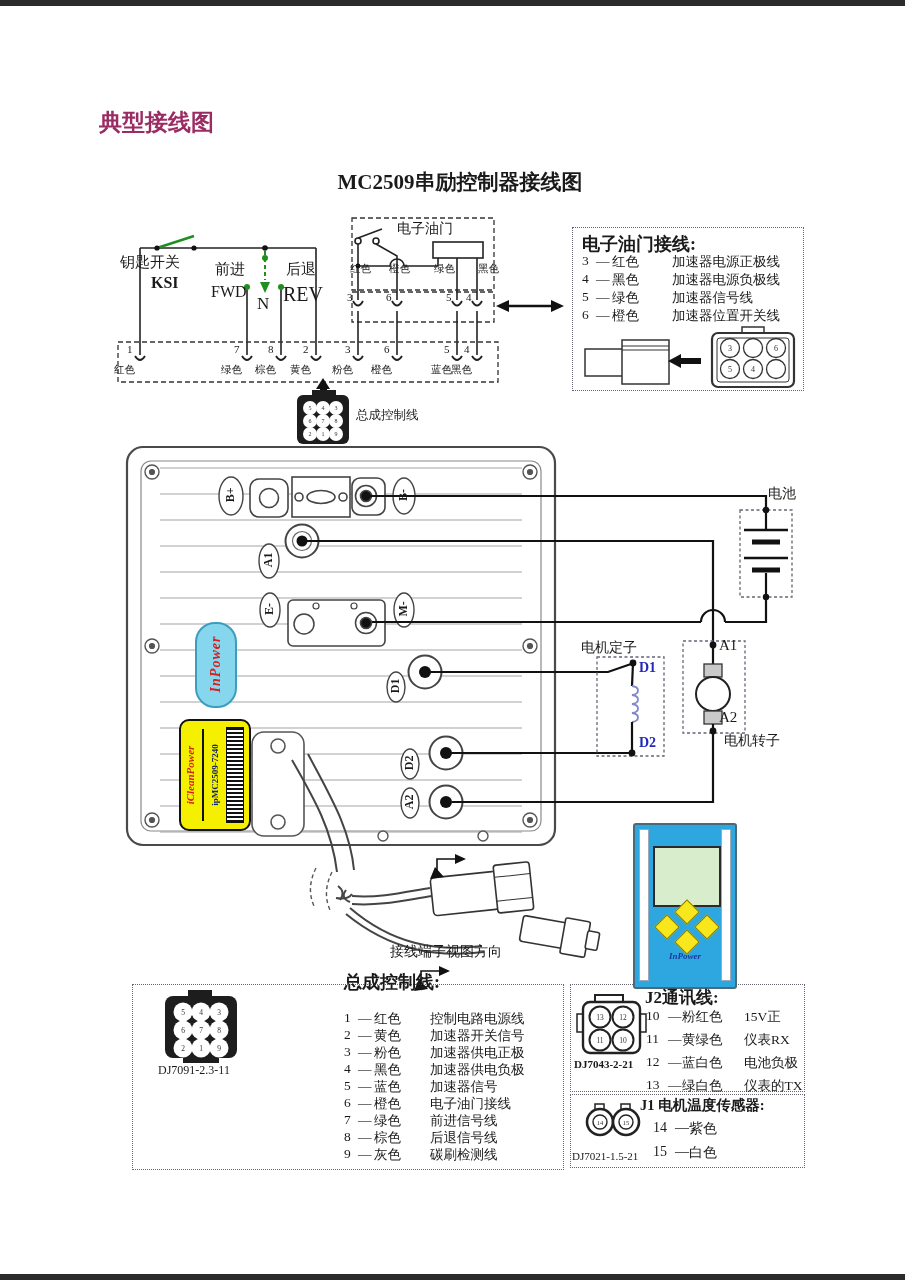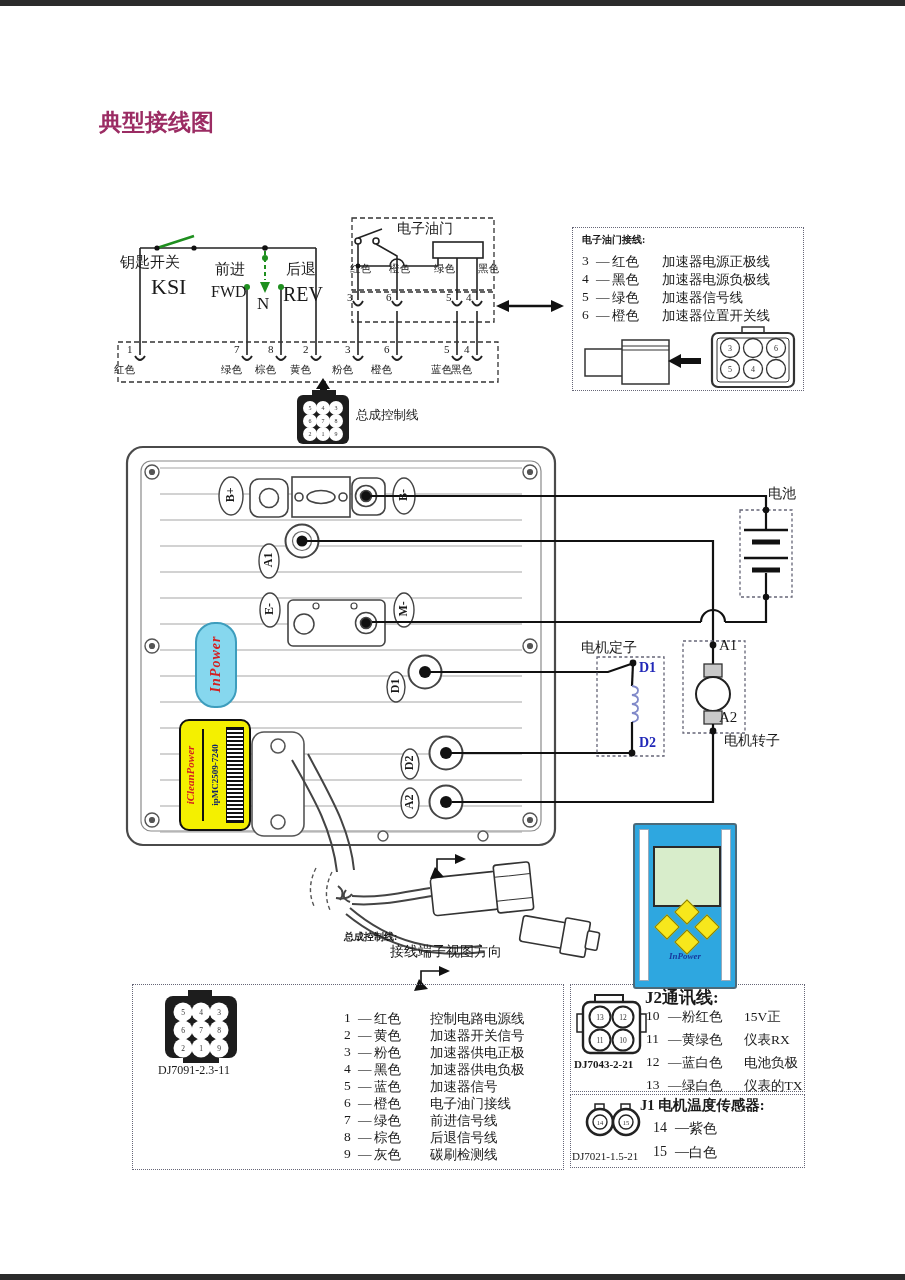--- a/index.html
+++ b/index.html
@@ -5,21 +5,21 @@
   html,body{margin:0;padding:0;background:#e8e8e8;}
   .page{position:relative;width:905px;height:1280px;background:#fff;overflow:hidden;
         font-family:"Liberation Serif", serif;}
   .art{position:absolute;left:0;top:0;}
   .t{position:absolute;white-space:nowrap;color:#1a1a1a;line-height:1.15;}
   .b{font-weight:bold;}
   .rot{transform:rotate(-90deg);text-align:center;}
   .dot-box{position:absolute;border:1.5px dotted #667;background:transparent;}
   .row{position:absolute;display:flex;white-space:nowrap;color:#1a1a1a;}
   .row span{display:block;}
-  .tr-row .pin{width:14px;} .tr-row .dash{width:16px;} .tr-row .color{width:44px;} .tr-row .desc{margin-left:6px;text-align:center;}
+  .tr-row .pin{width:14px;} .tr-row .dash{width:16px;} .tr-row .color{width:44px;} .tr-row .desc{margin-left:16px;text-align:center;}
   .bl-row .pin{width:14px;} .bl-row .dash{width:16px;} .bl-row .color{width:46px;} .bl-row .desc{margin-left:10px;}
   .j2-row .pin{width:22px;} .j2-row .dash{width:14px;} .j2-row .color{width:58px;} .j2-row .desc{margin-left:4px;}
   .j1-row .pin{width:22px;} .j1-row .dash{width:14px;}
   .pill{position:absolute;left:195px;top:622px;width:38px;height:82px;background:#86d7ee;
         border:2px solid #3d9dbd;border-radius:20px;}
   .pill span{position:absolute;left:50%;top:50%;width:72px;margin-left:-36px;margin-top:-9px;
         transform:rotate(-90deg);text-align:center;color:#d42020;font-weight:bold;font-style:italic;
         font-size:14px;letter-spacing:1px;}
   .sticker{position:absolute;left:179px;top:719px;width:68px;height:108px;background:#f4f000;
         border:2px solid #111;border-radius:10px;}
@@ -403,23 +403,24 @@
   <div class="rail" style="right:4px;"></div>
   <div class="screen"></div>
   <div class="dbtn" style="left:43px;top:78px;"></div>
   <div class="dbtn" style="left:23px;top:93px;"></div>
   <div class="dbtn" style="left:63px;top:93px;"></div>
   <div class="dbtn" style="left:43px;top:108px;"></div>
   <div class="brand">InPower</div>
 </div>
 
 <div class="t b" style="left:99px;top:110px;font-size:23px;color:#9b2c63;">典型接线图</div>
+<div class="t b" style="left:295px;top:170px;width:330px;text-align:center;font-size:21px;">MC2509串励控制器接线图</div>
 
 <div class="t" style="left:120px;top:254px;font-size:15px;">钥匙开关</div>
-<div class="t" style="left:151px;top:274px;font-size:22px;">KSI</div>
+<div class="t" style="left:151px;top:274px;font-size:16px;font-weight:bold;">KSI</div>
 <div class="t" style="left:215px;top:261px;font-size:15px;">前进</div>
 <div class="t" style="left:211px;top:283px;font-size:16px;">FWD</div>
 <div class="t" style="left:286px;top:261px;font-size:15px;">后退</div>
 <div class="t" style="left:283px;top:283px;font-size:20px;">REV</div>
 <div class="t" style="left:257px;top:294px;font-size:17px;">N</div>
 
 <div class="t" style="left:397px;top:221px;font-size:14px;">电子油门</div>
 <div class="t" style="left:350px;top:263px;font-size:10.5px;">红色</div>
 <div class="t" style="left:389px;top:263px;font-size:10.5px;">橙色</div>
 <div class="t" style="left:434px;top:263px;font-size:10.5px;">绿色</div>
@@ -440,21 +441,21 @@
 <div class="t" style="left:114px;top:364px;font-size:10.5px;">红色</div>
 <div class="t" style="left:221px;top:364px;font-size:10.5px;">绿色</div>
 <div class="t" style="left:255px;top:364px;font-size:10.5px;">棕色</div>
 <div class="t" style="left:290px;top:364px;font-size:10.5px;">黄色</div>
 <div class="t" style="left:332px;top:364px;font-size:10.5px;">粉色</div>
 <div class="t" style="left:371px;top:364px;font-size:10.5px;">橙色</div>
 <div class="t" style="left:431px;top:364px;font-size:10.5px;">蓝色</div>
 <div class="t" style="left:451px;top:364px;font-size:10.5px;">黑色</div>
 <div class="t" style="left:356px;top:408px;font-size:12.5px;text-align:right;">总成控制线</div>
 
-<div class="t b" style="left:582px;top:234px;font-size:10px;">电子油门接线:</div>
+<div class="t b" style="left:582px;top:234px;font-size:18px;">电子油门接线:</div>
 <div class="row tr-row" style="left:582px;top:253px;font-size:13.5px;">
   <span class="pin">3</span>
       <span class="dash">—</span>
       <span class="color">红色</span>
       <span class="desc">加速器电源正极线</span>
 </div>
 <div class="row tr-row" style="left:582px;top:271px;font-size:13.5px;">
   <span class="pin">4</span>
       <span class="dash">—</span>
       <span class="color">黑色</span>
@@ -486,21 +487,21 @@
 <div class="t" style="left:581px;top:640px;font-size:14px;">电机定子</div>
 <div class="t b" style="left:639px;top:660px;font-size:14px;color:#2128b8;">D1</div>
 <div class="t b" style="left:639px;top:735px;font-size:14px;color:#2128b8;">D2</div>
 <div class="t" style="left:719px;top:637px;font-size:15px;">A1</div>
 <div class="t" style="left:719px;top:709px;font-size:15px;">A2</div>
 <div class="t" style="left:724px;top:733px;font-size:14px;">电机转子</div>
 
 <div class="t" style="left:390px;top:944px;font-size:14px;">接线端子视图方向</div>
 
 <div class="t" style="left:158px;top:1064px;font-size:12px;">DJ7091-2.3-11</div>
-<div class="t b" style="left:344px;top:931px;font-size:10px;">总成控制线:</div>
+<div class="t b" style="left:344px;top:972px;font-size:18px;">总成控制线:</div>
 <div class="row bl-row" style="left:344px;top:1010px;font-size:13.5px;">
       <span class="pin">1</span>
       <span class="dash">—</span>
       <span class="color">红色</span>
       <span class="desc">控制电路电源线</span>
     </div>
 <div class="row bl-row" style="left:344px;top:1027px;font-size:13.5px;">
       <span class="pin">2</span>
       <span class="dash">—</span>
       <span class="color">黄色</span>

